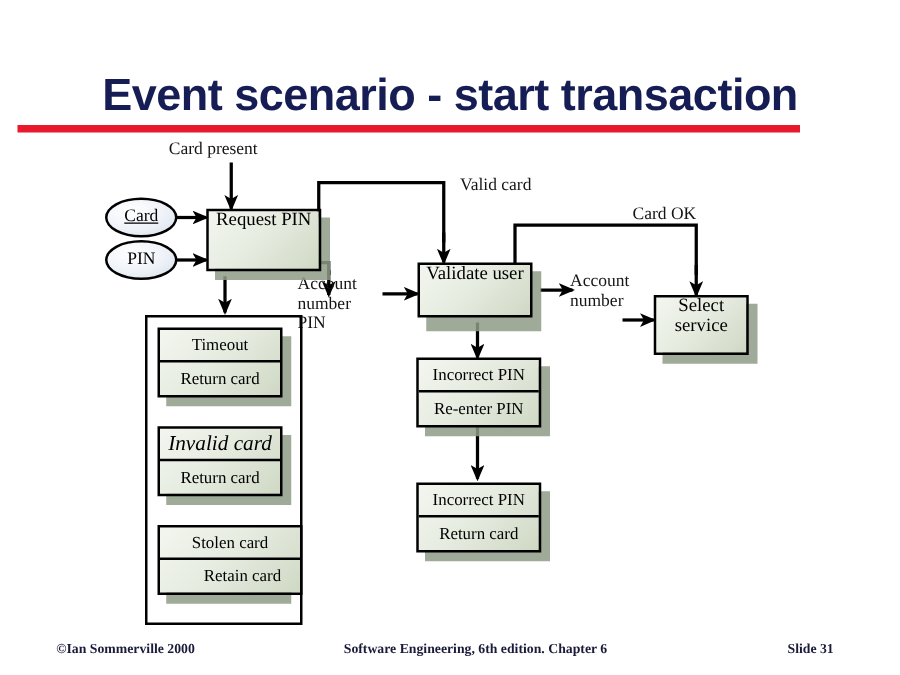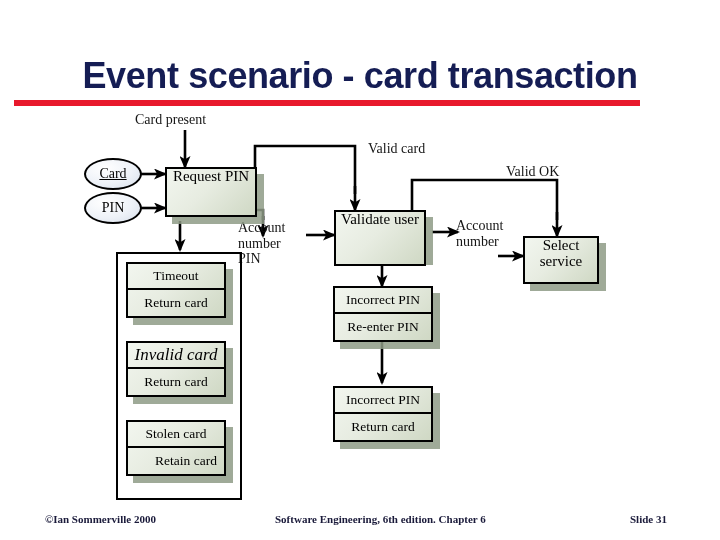--- a/index.html
+++ b/index.html
@@ -76,21 +76,21 @@
     font-family:"Liberation Serif", serif;color:#000;
   }
   .pair .cell.top{border-bottom:2.5px solid #000;}
   .outerbox{position:absolute;box-sizing:border-box;border:2.5px solid #000;background:transparent;}
 </style>
 </head>
 <body>
 
 <div id="slide">
 
-  <div id="title">Event scenario - card transaction</div>
+  <div id="title">Event scenario - start transaction</div>
   <div id="title-rule"></div>
 
   <div id="diagram">
 
     <svg width="720" height="400">
       <defs>
         <marker id="ah" markerWidth="13" markerHeight="11" refX="11" refY="5.5" orient="auto" markerUnits="userSpaceOnUse">
           <path d="M0,0 L13,5.5 L0,11 L3.2,5.5 Z" fill="#000"></path>
         </marker>
       </defs>
@@ -122,21 +122,21 @@
         <line x1="557" y1="104" x2="557" y2="128" marker-end="url(#ah)"></line>
 
         <line x1="382" y1="228" x2="382" y2="275" marker-end="url(#ah)"></line>
       </g>
     </svg>
 
     <div class="lbl" style="left:135px;top:4px;width:100px;font-size:14px;">Card present</div>
 
     <div class="lbl" style="left:368px;top:33px;width:92px;font-size:14px;">Valid card</div>
 
-    <div class="lbl" style="left:506px;top:56px;width:82px;font-size:14px;">Valid OK</div>
+    <div class="lbl" style="left:506px;top:56px;width:82px;font-size:14px;">Card OK</div>
 
     <div class="lbl" style="left:238px;top:112px;width:70px;font-size:14px;">Account
 number
 PIN</div>
 
     <div class="lbl" style="left:456px;top:110px;width:70px;font-size:14px;">Account
 number</div>
 
     <div class="ellipse" style="left:84px;top:50px;width:58px;height:32px;text-decoration:underline;">
       <span style="font-size:14px;">Card</span>
@@ -144,21 +144,21 @@
     <div class="ellipse" style="left:84px;top:84px;width:58px;height:32px;">
       <span style="font-size:14px;">PIN</span>
     </div>
 
     <div class="shadow" style="left:172px;top:66px;width:92px;height:50px;"></div>
     <div class="pbox" style="left:165px;top:59px;width:92px;height:50px;font-size:15px;">
       <span>Request PIN</span>
     </div>
 
     <div class="shadow" style="left:341px;top:109px;width:92px;height:48px;"></div>
-    <div class="pbox" style="left:334px;top:102px;width:92px;height:56px;font-size:15px;">
+    <div class="pbox" style="left:334px;top:102px;width:92px;height:44px;font-size:15px;">
       <span>Validate user</span>
     </div>
 
     <div class="shadow" style="left:530px;top:135px;width:76px;height:48px;"></div>
     <div class="pbox" style="left:523px;top:128px;width:76px;height:48px;font-size:15px;">
       <span style="white-space:pre-line;">Select
 service</span>
     </div>
 
     <div class="outerbox" style="left:116px;top:144px;width:126px;height:248px;"></div>
@@ -169,21 +169,21 @@
       <div class="cell" style="font-size:13.5px;">Return card</div>
     </div>
 
     <div class="shadow" style="left:133px;top:240px;width:100px;height:56px;"></div>
     <div class="pair" style="left:126px;top:233px;width:100px;height:56px;">
       <div class="cell top" style="font-size:17px;font-style:italic;">Invalid card</div>
       <div class="cell" style="font-size:13.5px;">Return card</div>
     </div>
 
     <div class="shadow" style="left:133px;top:319px;width:100px;height:56px;"></div>
-    <div class="pair" style="left:126px;top:312px;width:100px;height:56px;">
+    <div class="pair" style="left:126px;top:312px;width:116px;height:56px;">
       <div class="cell top" style="font-size:13.5px;">Stolen card</div>
       <div class="cell" style="font-size:13.5px;margin-left:20px;">Retain card</div>
     </div>
 
     <div class="shadow" style="left:340px;top:185px;width:100px;height:56px;"></div>
     <div class="pair" style="left:333px;top:178px;width:100px;height:56px;">
       <div class="cell top" style="font-size:13.5px;">Incorrect PIN</div>
       <div class="cell" style="font-size:13.5px;">Re-enter PIN</div>
     </div>
 

